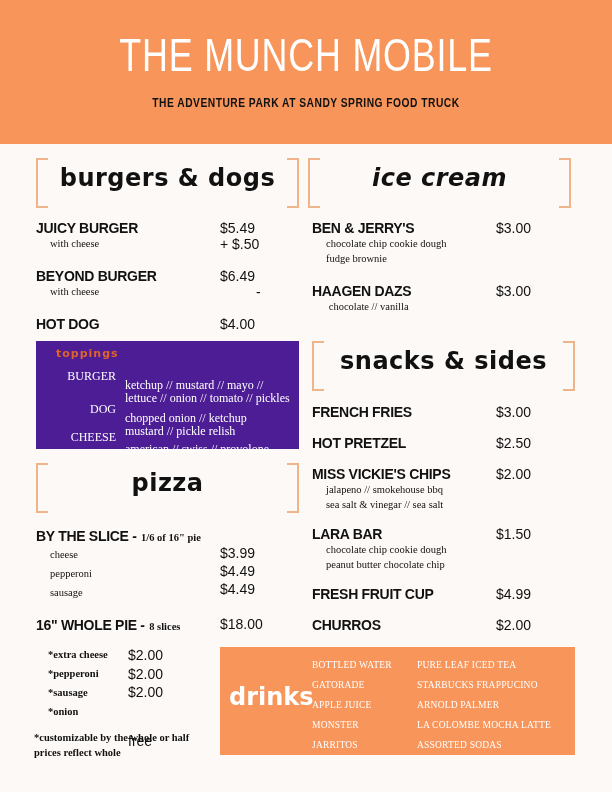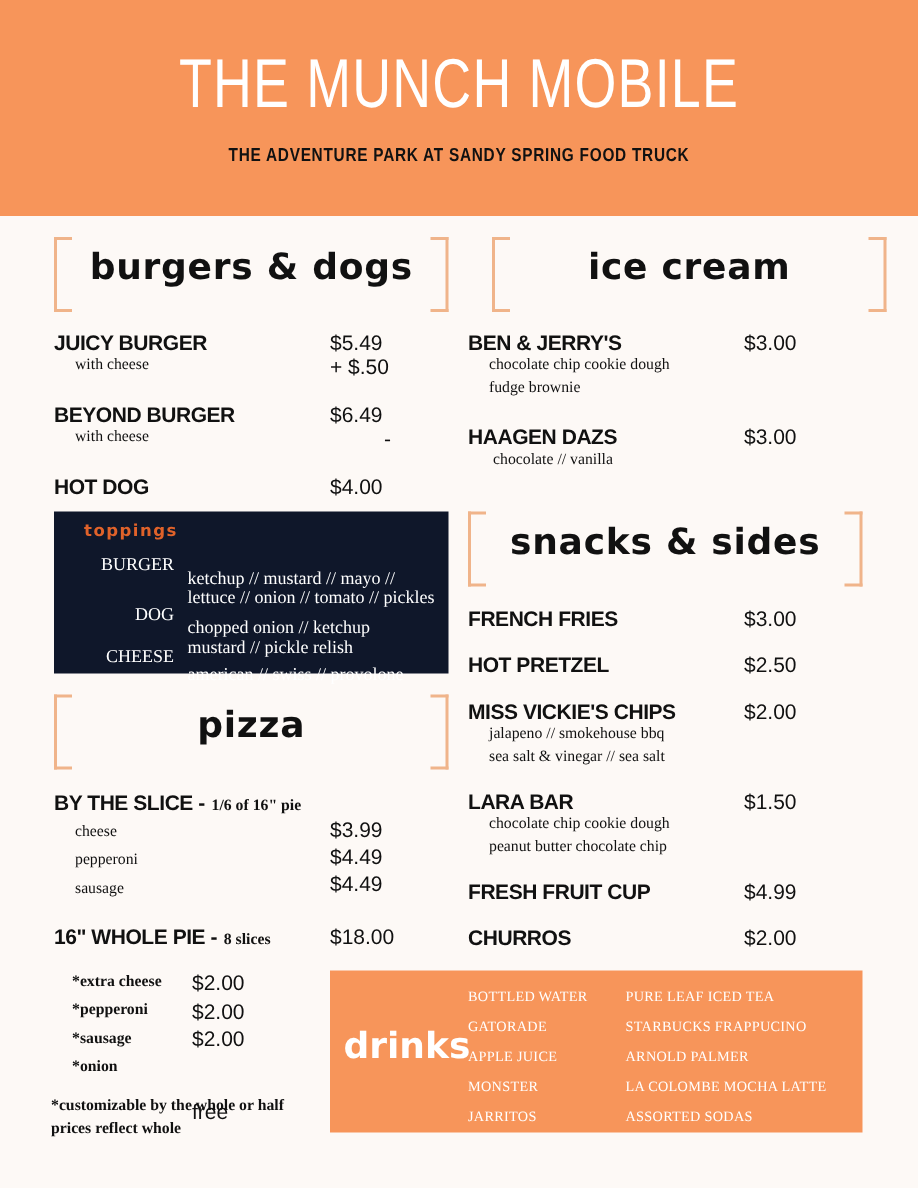--- a/index.html
+++ b/index.html
@@ -9,21 +9,21 @@
   .subtitle { position:absolute; left:0; width:612px; top:96px; text-align:center; color:#111; font-family:"Liberation Sans", sans-serif; font-weight:bold; font-size:12.5px; letter-spacing:0.6px; transform:scaleX(0.82); transform-origin:center; }
   .sec-head { position:absolute; height:48px; }
   .sec-head .bl, .sec-head .br { position:absolute; top:0; width:10px; height:46px; border:2px solid #f0b48a; }
   .sec-head .bl { left:0; border-right:none; }
   .sec-head .br { right:0; border-left:none; }
   .sec-head .lbl { position:absolute; left:0; right:0; top:6px; text-align:center; font-size:24px; font-weight:bold; font-family:"DejaVu Sans", sans-serif; letter-spacing:0.5px; }
   .item { position:absolute; font-family:"Liberation Sans", sans-serif; }
   .iname { font-size:14px; font-weight:bold; letter-spacing:-0.3px; }
   .iprice { position:absolute; font-size:14px; font-family:"Liberation Sans", sans-serif; }
   .sub { font-size:10.5px; font-weight:normal; font-family:"Liberation Serif", serif; line-height:15px; }
-  .toppings { position:absolute; left:36px; top:341px; width:263px; height:108px; background:#0f172a; }
+  .toppings { position:absolute; left:36px; top:341px; width:263px; height:108px; background:#4c1d95; }
   .toppings .tl { position:absolute; left:20px; top:6px; color:#e0622a; font-weight:bold; font-size:11px; letter-spacing:1px; font-family:"DejaVu Sans", sans-serif; }
   .toppings .tk { position:absolute; width:80px; text-align:right; color:#fff; font-size:12px; font-family:"Liberation Serif", serif; }
   .toppings .tv { position:absolute; left:89px; color:#fff; font-size:12px; line-height:13px; font-family:"Liberation Serif", serif;margin-top:12px; }
   .addon { position:absolute; left:48px; font-size:10.5px; font-weight:bold; font-family:"Liberation Serif", serif; }
   .addonp { position:absolute; left:128px; font-size:14px; font-family:"Liberation Sans", sans-serif; }
   .note { position:absolute; left:34px; top:730px; width:190px; font-size:10.5px; font-weight:bold; font-family:"Liberation Serif", serif; line-height:15px; }
   .drinks { position:absolute; left:220px; top:647px; width:355px; height:108px; background:#f7955a; }
   .drinks .dl { position:absolute; left:9px; top:36px; color:#fff; font-size:24px; font-weight:bold; font-family:"DejaVu Sans", sans-serif; }
   .drinks .dc { position:absolute; top:8px; color:#fff; font-size:9.5px; line-height:20px; font-family:"Liberation Serif", serif; letter-spacing:0.2px; }
 </style>
@@ -108,21 +108,21 @@
 <div class="addon" style="top:687px;">*sausage</div>
 <div class="addonp" style="top:684px;">$2.00</div>
 <div class="addon" style="top:706px;">*onion</div>
 <div class="addonp" style="top:733px;">free</div>
 
 <div class="note">
   <div>*customizable by the whole or half</div>
   <div>prices reflect whole</div>
 </div>
 
-<div class="sec-head" style="left:328px;top:158px;width:263px;">
+<div class="sec-head" style="left:308px;top:158px;width:263px;font-style:italic;">
   <div class="bl"></div>
   <div class="br"></div>
   <div class="lbl">ice cream</div>
 </div>
 
 <div class="item" style="left:312px;top:220px;">
   <div class="iname">BEN &amp; JERRY'S</div>
   <div class="sub" style="margin-left:14px;">chocolate chip cookie dough</div>
   <div class="sub" style="margin-left:14px;">fudge brownie</div>
 </div>

